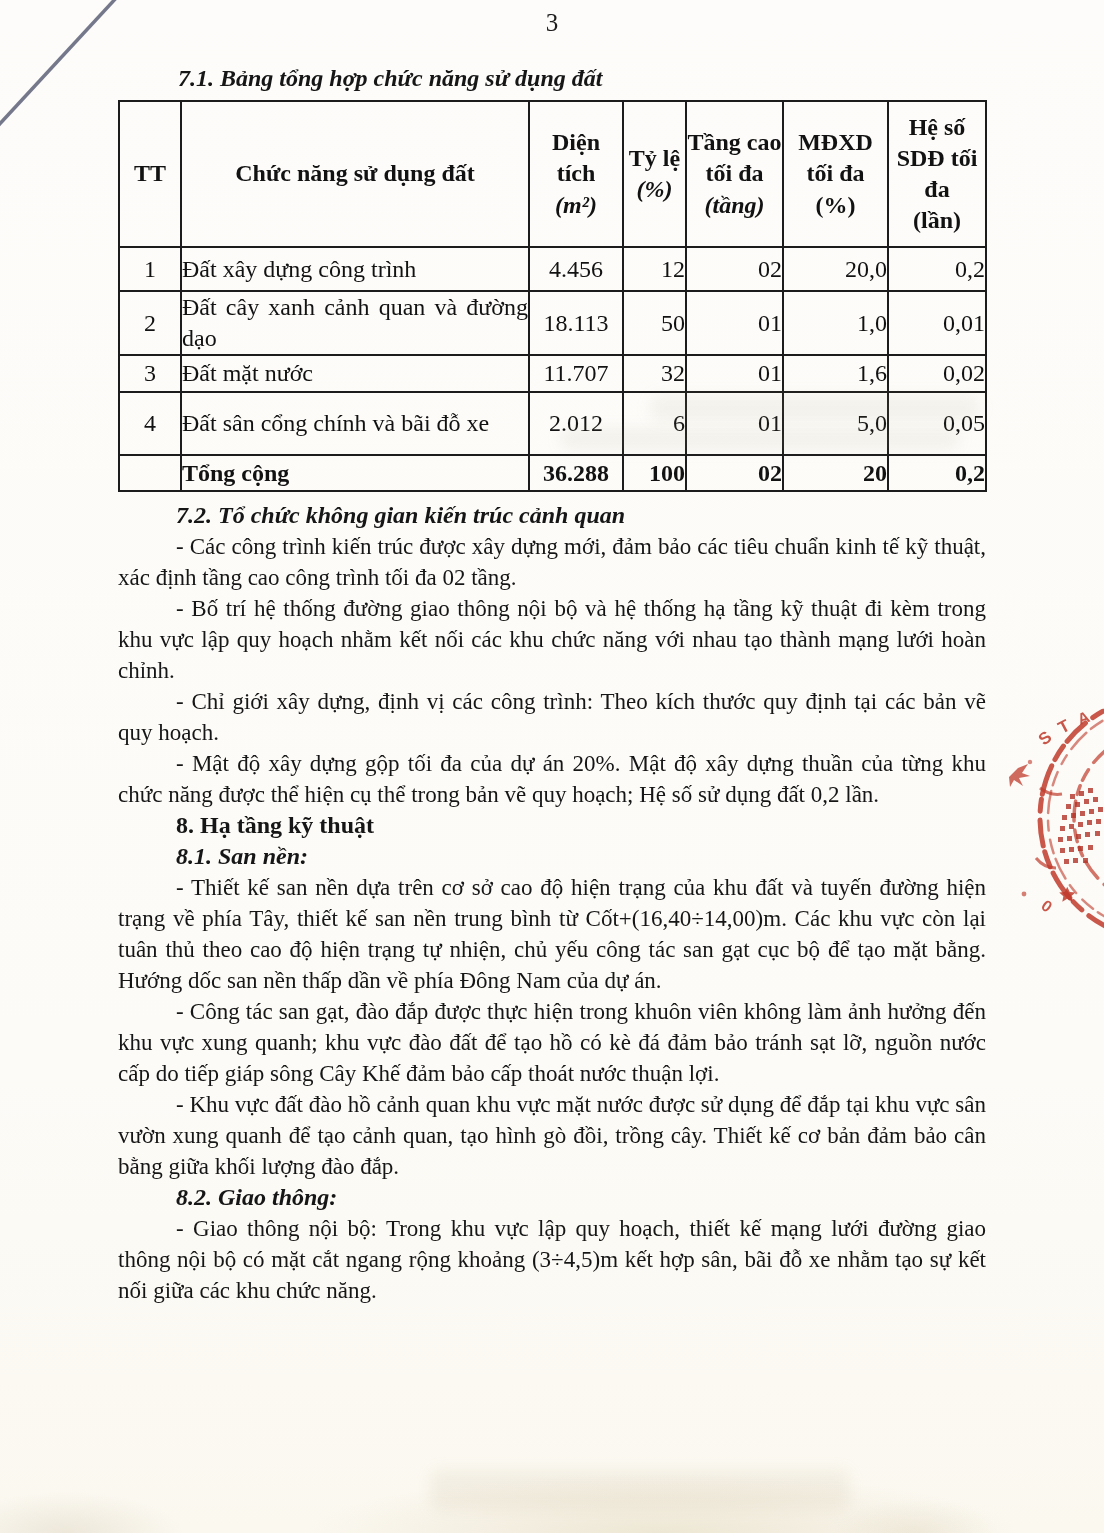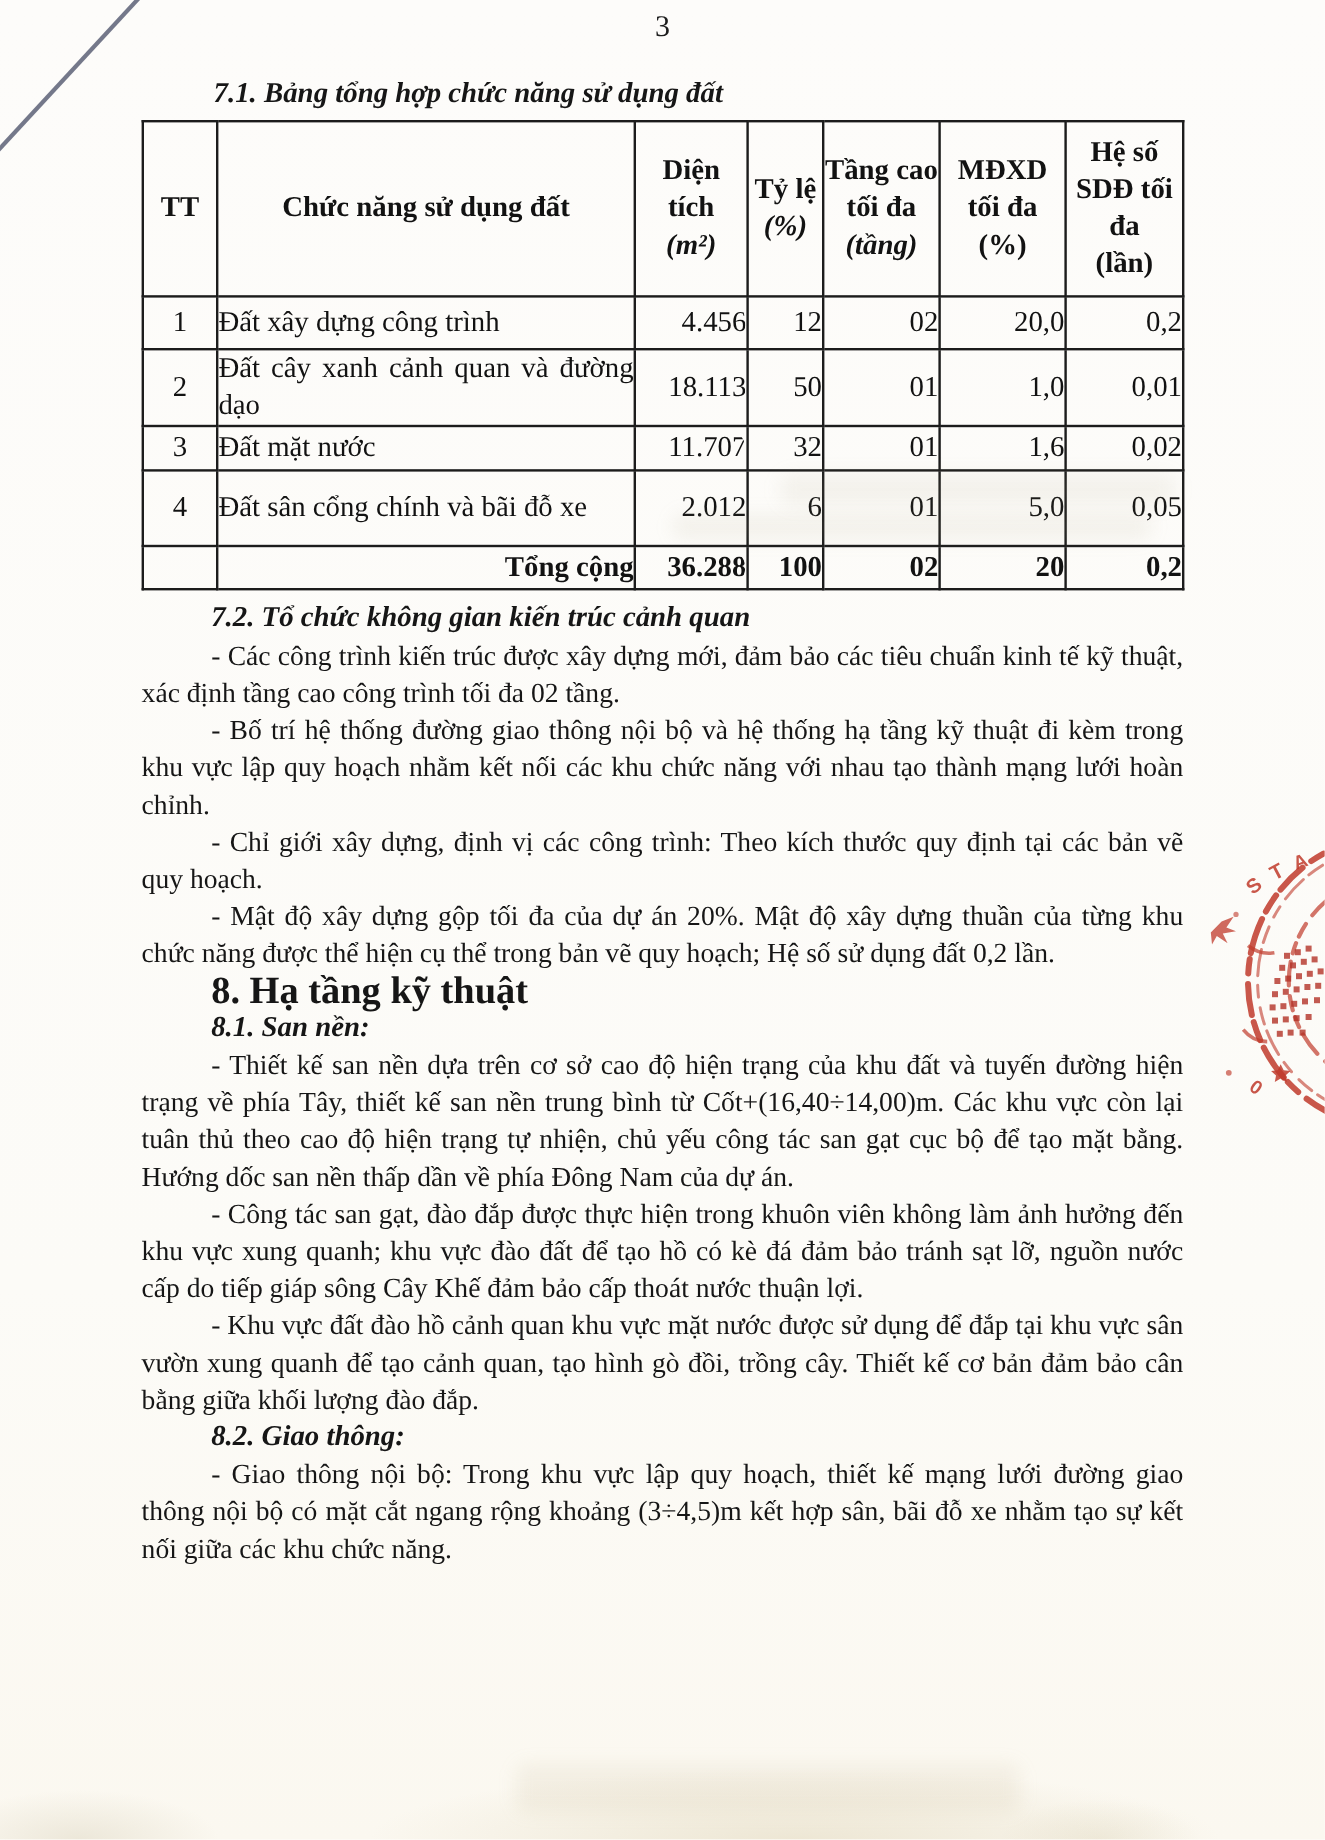--- a/index.html
+++ b/index.html
@@ -22,32 +22,32 @@
     border:2px solid #1c1c1c;font-size:24px;color:#121212;vertical-align:middle;
     padding:0;overflow:hidden;
   }
   table.landuse th{font-weight:bold;text-align:center;line-height:1.3;}
   .hdr-unit{font-weight:bold;}
   .hdr-unit.it{font-style:italic;}
   tr.hrow{height:146px;}
   tr.r1{height:44px;} tr.r2{height:64px;} tr.r3{height:37px;} tr.r4{height:63px;} tr.rt{height:36px;}
   td.c-tt{text-align:center;}
   td.c-name{text-align:justify;padding:2px 10px 2px 9px;line-height:1.28;margin-top:48px;}
-  td.c-area{text-align:right;padding-right:10px;border-radius:20px;}
+  td.c-area{text-align:center;padding-right:10px;border-radius:20px;}
   td.c-ratio{text-align:right;padding-right:14px;}
   td.c-center{text-align:right;}
   tr.rt td{font-weight:bold;}
-  td.c-total-label{text-align:right;font-weight:bold;}
+  td.c-total-label{text-align:left;font-weight:bold;}
   .content{
     margin:8px 118px 0 118px;width:868px;
     font-size:23px;line-height:31px;text-align:justify;
   }
   .content p{margin:0;text-indent:58px;}
   .h-bi{margin:0 0 0 58px;font-weight:bold;font-style:italic;font-size:24px;line-height:31px;}
-  .h-b{margin:0 0 0 58px;font-weight:bold;font-size:32px;line-height:31px;}
+  .h-b{margin:0 0 0 58px;font-weight:bold;font-size:24px;line-height:31px;}
   .corner-line,.stamp,.bleed,.bottom-smudge{position:absolute;pointer-events:none;}
   .corner-line{left:0;top:0;}
   .stamp{right:0;top:698px;}
   .bottom-smudge{
     left:0;right:0;bottom:0;height:100px;
     background:
       radial-gradient(46% 85% at 60% 100%, rgba(205,190,148,0.30), rgba(205,190,148,0) 70%),
       radial-gradient(14% 55% at 6% 100%, rgba(198,188,158,0.28), rgba(198,188,158,0) 75%),
       radial-gradient(10% 45% at 83% 100%, rgba(205,195,160,0.22), rgba(205,195,160,0) 75%);
   }

